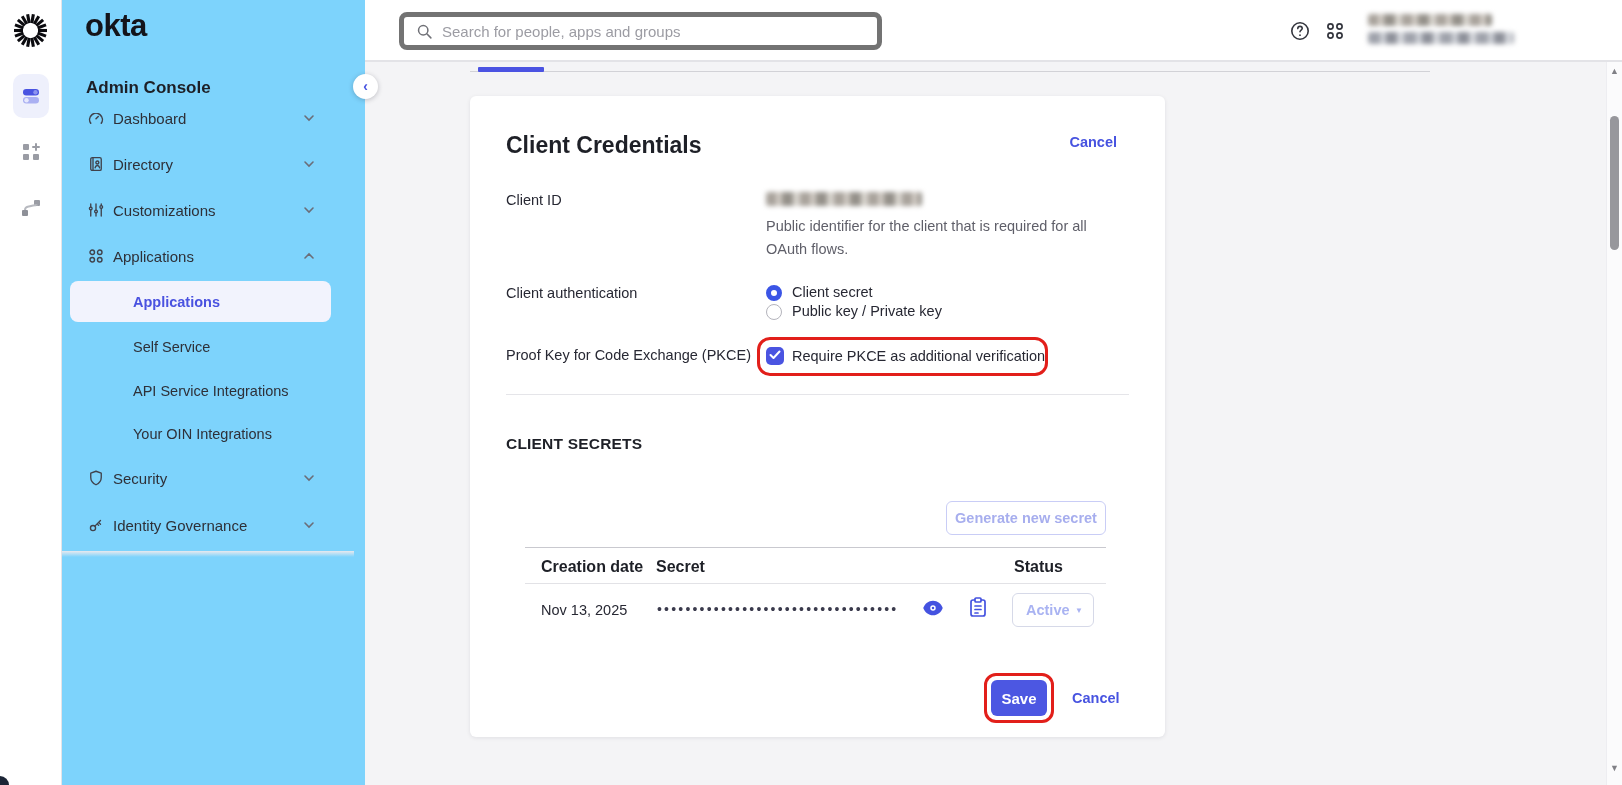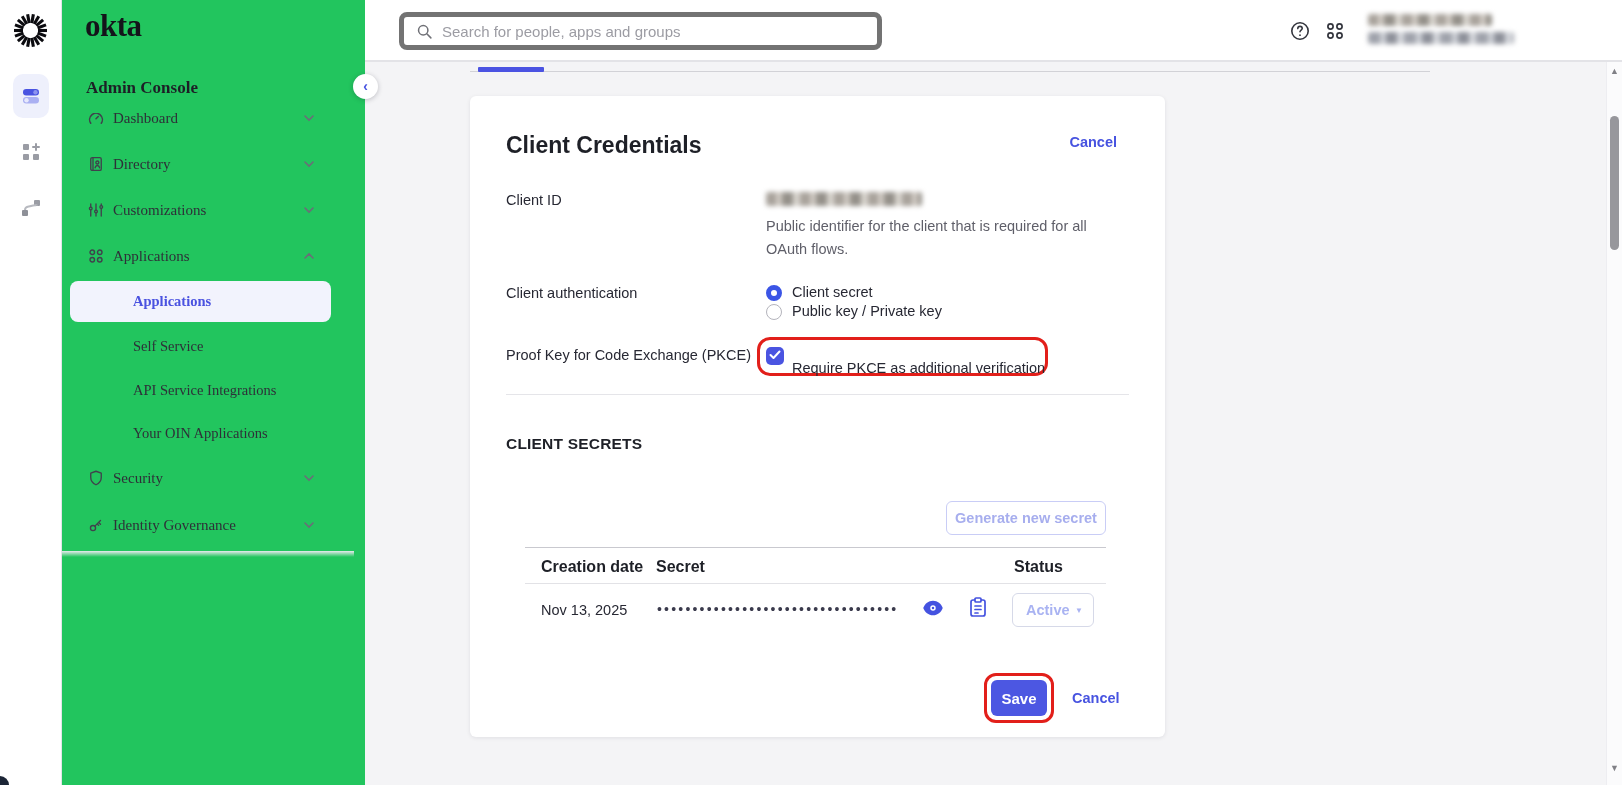--- a/index.html
+++ b/index.html
@@ -7,21 +7,21 @@
   body { font-family:"Liberation Sans", sans-serif; background:#fff; position:relative; color:#272833; }
 
   
   .rail { position:absolute; left:0; top:0; width:62px; height:785px; background:#fff; border-right:1px solid #e4e4e8; z-index:5; }
   .rail-logo { position:absolute; left:12px; top:12px; width:37px; height:37px; }
   .rail-btn { position:absolute; left:13px; width:36px; height:44px; border-radius:10px; display:flex; align-items:center; justify-content:center; cursor:pointer; }
   .rail-btn.active { background:#eef0fc; }
   .rail-corner { position:absolute; left:-9px; bottom:-9px; width:18px; height:18px; background:#1c2536; border-radius:50%; }
 
   
-  .sidebar { position:absolute; left:62px; top:0; width:303px; height:785px; background:#22c55e; z-index:4;font-family:Liberation Serif, serif; }
+  .sidebar { position:absolute; left:62px; top:0; width:303px; height:785px; background:#7dd3fc; z-index:4; }
   .wordmark { position:absolute; left:23px; top:8px; font-size:31px; font-weight:700; letter-spacing:-0.5px; color:#14141a; }
   .console-title { position:absolute; left:24px; top:78px; font-size:17px; font-weight:700; color:#1d1f26; }
   .nav-viewport { position:absolute; left:0; top:113px; width:290px; height:439px; overflow:hidden; }
   .nav-inner { margin-top:-18px; }
   .nav-item { position:relative; height:46px; display:flex; align-items:center; cursor:pointer; }
   .nav-icon { position:absolute; left:25px; width:18px; height:18px; color:#40424c; }
   .nav-icon svg { display:block; }
   .nav-label { position:absolute; left:51px; font-size:15px; color:#2e3038; }
   .nav-chevron { position:absolute; left:240px; width:14px; height:14px; color:#6b6d78; }
   .sub-item { position:relative; height:43px; display:flex; align-items:center; cursor:pointer; }
@@ -218,21 +218,21 @@
         <div class="sub-item active">
           <span class="sub-label">Applications</span>
         </div>
         <div class="sub-item tall">
           <span class="sub-label">Self Service</span>
         </div>
         <div class="sub-item">
           <span class="sub-label">API Service Integrations</span>
         </div>
         <div class="sub-item">
-          <span class="sub-label">Your OIN Applications</span>
+          <span class="sub-label">Your OIN Integrations</span>
         </div>
         <div class="nav-item">
           <span class="nav-icon">
             <svg width="18" height="18" viewBox="0 0 24 24" fill="none" stroke="currentColor" stroke-width="1.8">
               <path d="M12 3l7 2.6v5.6c0 4.6-3 7.8-7 9.8-4-2-7-5.2-7-9.8V5.6L12 3z" stroke-linejoin="round"></path>
             </svg>
           </span>
           <span class="nav-label">Security</span>
           <span class="nav-chevron"><svg width="14" height="14" viewBox="0 0 14 14" fill="none" stroke="currentColor" stroke-width="1.6" stroke-linecap="round">
               <path d="M3 5l4 4 4-4"></path>
@@ -310,21 +310,21 @@
           <div class="radio-label" style="top:207px">Public key / Private key</div>
         </div>
 
       <div class="field-label" style="top:251px">Proof Key for Code Exchange (PKCE)</div>
       <div class="pkce-highlight"></div>
       <div class="checkbox">
         <svg width="12" height="10" viewBox="0 0 12 10">
           <path d="M1.5 5l3 3 6-6.5" stroke="#fff" stroke-width="2" fill="none" stroke-linecap="round" stroke-linejoin="round"></path>
         </svg>
       </div>
-      <div class="radio-label" style="top:264px">Require PKCE as additional verification</div>
+      <div class="radio-label" style="top:252px">Require PKCE as additional verification</div>
 
       <div class="divider"></div>
 
       <div class="section-heading">CLIENT SECRETS</div>
       <button class="btn-secondary">Generate new secret</button>
 
       <div class="secrets-table">
         <div class="tbl-head">
           <span class="th-date">Creation date</span>
           <span class="th-secret">Secret</span>

